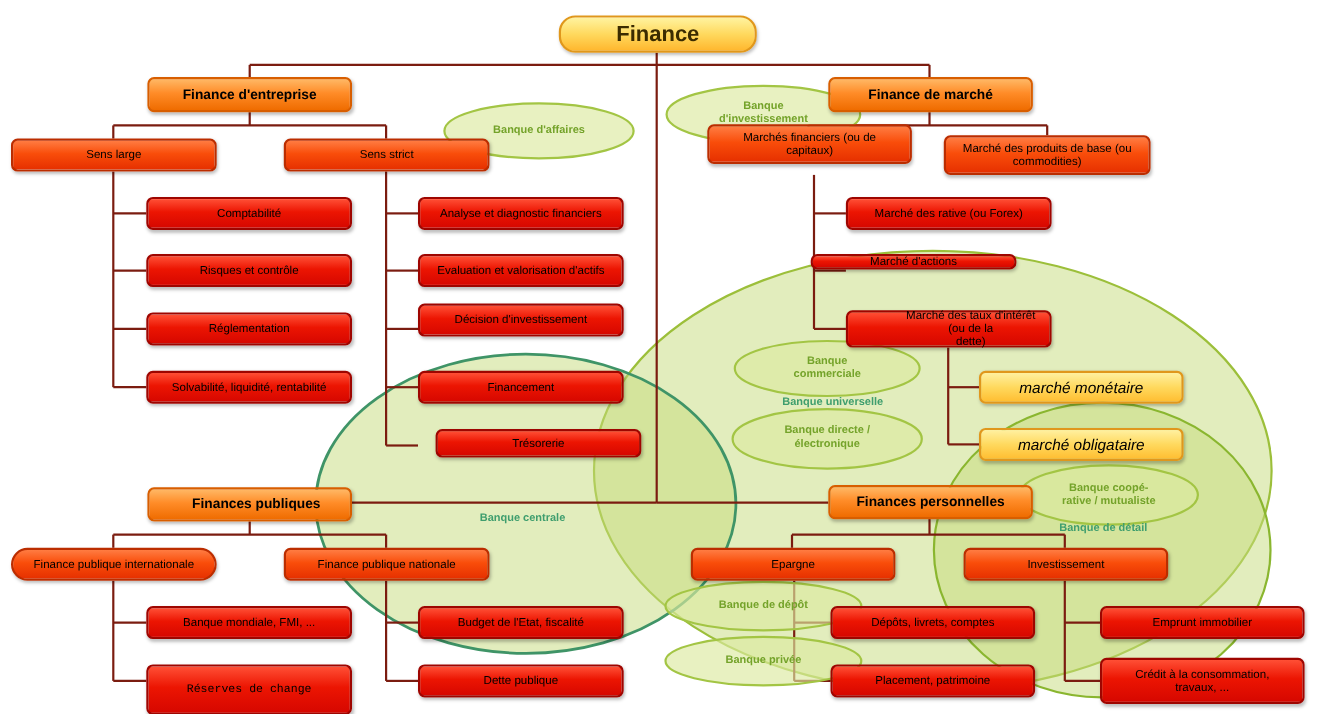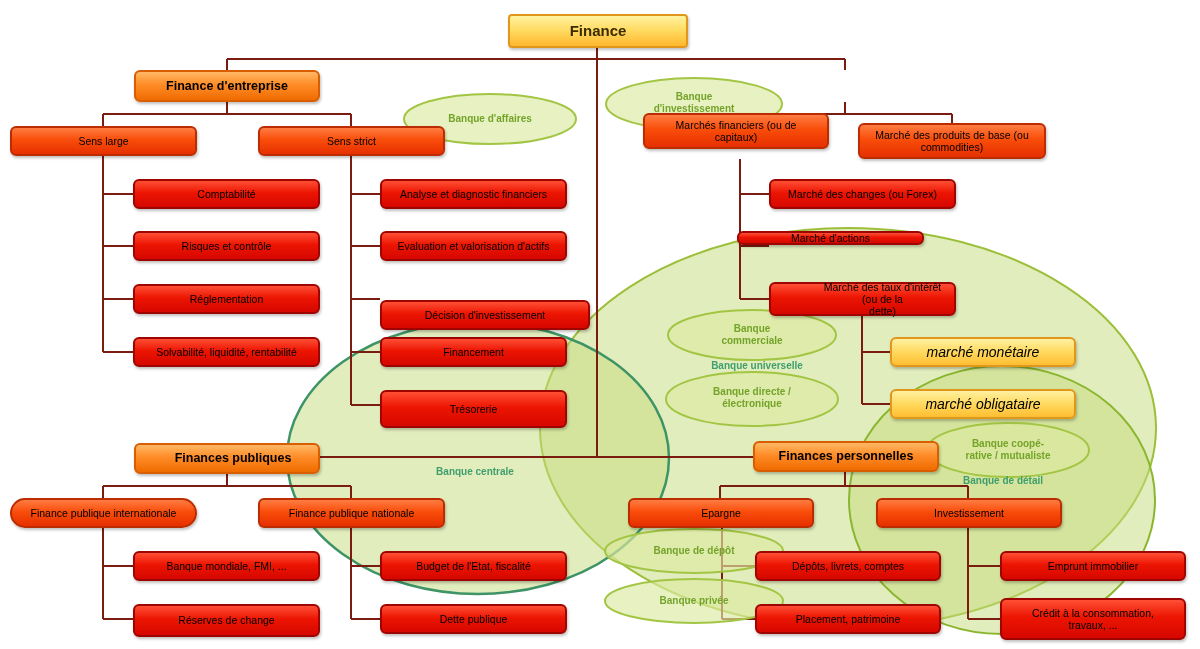--- a/index.html
+++ b/index.html
@@ -12,22 +12,22 @@
   #nodes,#labels{position:absolute;left:0;top:0;width:1200px;height:649px;pointer-events:none;}
   .node{
     position:absolute;display:flex;align-items:center;justify-content:center;
     text-align:center;box-sizing:border-box;border-radius:6px;
     white-space:pre-line;color:#000;line-height:1.15;
     box-shadow:1px 2px 3px rgba(0,0,0,0.25);
     padding:1px 4px;
   }
   .node.root{
     background:linear-gradient(180deg,#fff3a0 0%,#ffd95e 50%,#ffb72e 100%);
-    border:2px solid #e0971c;font-weight:bold;font-size:15px;color:#3b2b00;
-    border-radius:4px;
+    border:2px solid #e0971c;font-weight:bold;font-size:20px;color:#3b2b00;
+    border-radius:15px;
   }
   .node.cat{
     background:linear-gradient(180deg,#ffb865 0%,#ff8c28 45%,#ef6c00 100%);
     border:2px solid #d85e00;font-weight:bold;font-size:12.5px;
   }
   .node.sub{
     background:linear-gradient(180deg,#ff7c42 0%,#f94d0a 45%,#e63000 100%);
     border:2px solid #bb2d00;font-size:10.5px;
   }
   .node.leaf{
@@ -108,49 +108,50 @@
       <ellipse cx="694" cy="104" rx="88" ry="26" fill="rgba(219,233,160,0.65)" stroke="#a3c544" stroke-width="2"></ellipse>
       <ellipse cx="752" cy="335" rx="84" ry="25" fill="rgba(219,233,160,0.65)" stroke="#a3c544" stroke-width="2"></ellipse>
       <ellipse cx="752" cy="399" rx="86" ry="27" fill="rgba(219,233,160,0.65)" stroke="#a3c544" stroke-width="2"></ellipse>
       <ellipse cx="1008" cy="450" rx="81" ry="27" fill="rgba(219,233,160,0.65)" stroke="#a3c544" stroke-width="2"></ellipse>
       <ellipse cx="694" cy="551" rx="89" ry="22" fill="rgba(219,233,160,0.65)" stroke="#a3c544" stroke-width="2"></ellipse>
       <ellipse cx="694" cy="601" rx="89" ry="22" fill="rgba(219,233,160,0.65)" stroke="#a3c544" stroke-width="2"></ellipse>
     </svg>
   <div id="nodes">
       <div class="node root" style="left: 508px; top: 14px; width: 180px; height: 34px;">Finance</div>
       <div class="node cat" style="left: 134px; top: 70px; width: 186px; height: 32px;">Finance d'entreprise</div>
+      <div class="node cat" style="left: 753px; top: 70px; width: 186px; height: 32px;">Finance de marché</div>
       <div class="node sub" style="left: 10px; top: 126px; width: 187px; height: 30px;">Sens large</div>
       <div class="node sub" style="left: 258px; top: 126px; width: 187px; height: 30px;">Sens strict</div>
       <div class="node sub" style="left: 643px; top: 113px; width: 186px; height: 36px;">Marchés financiers (ou de
 capitaux)</div>
       <div class="node sub" style="left: 858px; top: 123px; width: 188px; height: 36px;">Marché des produits de base (ou
 commodities)</div>
       <div class="node leaf" style="left: 133px; top: 179px; width: 187px; height: 30px;">Comptabilité</div>
       <div class="node leaf" style="left: 133px; top: 231px; width: 187px; height: 30px;">Risques et contrôle</div>
       <div class="node leaf" style="left: 133px; top: 284px; width: 187px; height: 30px;">Réglementation</div>
       <div class="node leaf" style="left: 133px; top: 337px; width: 187px; height: 30px;">Solvabilité, liquidité, rentabilité</div>
       <div class="node leaf" style="left: 380px; top: 179px; width: 187px; height: 30px;">Analyse et diagnostic financiers</div>
       <div class="node leaf" style="left: 380px; top: 231px; width: 187px; height: 30px;">Evaluation et valorisation d'actifs</div>
-      <div class="node leaf" style="left: 380px; top: 300px; width: 210px; height: 30px;">Décision d'investissement</div>
+      <div class="node leaf" style="left: 380px; top: 276px; width: 187px; height: 30px;">Décision d'investissement</div>
       <div class="node leaf" style="left: 380px; top: 337px; width: 187px; height: 30px;">Financement</div>
-      <div class="node leaf" style="left: 380px; top: 390px; width: 187px; height: 38px;">Trésorerie</div>
-      <div class="node leaf" style="left: 769px; top: 179px; width: 187px; height: 30px;">Marché des changes (ou Forex)</div>
+      <div class="node leaf" style="left: 396px; top: 390px; width: 187px; height: 26px;">Trésorerie</div>
+      <div class="node leaf" style="left: 769px; top: 179px; width: 187px; height: 30px;">Marché des rative (ou Forex)</div>
       <div class="node leaf" style="left: 737px; top: 231px; width: 187px; height: 14px;">Marché d'actions</div>
       <div class="node leaf" style="left: 769px; top: 282px; width: 187px; height: 34px; padding-left: 44px;">Marché des taux d'intérêt (ou de la
 dette)</div>
       <div class="node yellow" style="left: 890px; top: 337px; width: 186px; height: 30px;">marché monétaire</div>
       <div class="node yellow" style="left: 890px; top: 389px; width: 186px; height: 30px;">marché obligataire</div>
       <div class="node cat" style="left: 134px; top: 443px; width: 186px; height: 31px; padding-left: 16px;">Finances publiques</div>
       <div class="node cat" style="left: 753px; top: 441px; width: 186px; height: 31px;">Finances personnelles</div>
       <div class="node sub" style="left: 10px; top: 498px; width: 187px; height: 30px; border-radius: 15px;">Finance publique internationale</div>
       <div class="node sub" style="left: 258px; top: 498px; width: 187px; height: 30px; text-align: center;">Finance publique nationale</div>
       <div class="node sub" style="left: 628px; top: 498px; width: 186px; height: 30px;">Epargne</div>
       <div class="node sub" style="left: 876px; top: 498px; width: 186px; height: 30px;">Investissement</div>
       <div class="node leaf" style="left: 133px; top: 551px; width: 187px; height: 30px;">Banque mondiale, FMI, ...</div>
-      <div class="node leaf" style="left: 133px; top: 604px; width: 187px; height: 33px;">Réserves de change</div>
+      <div class="node leaf" style="left: 133px; top: 604px; width: 187px; height: 46px; font-family: Liberation Mono, monospace;">Réserves de change</div>
       <div class="node leaf" style="left: 380px; top: 551px; width: 187px; height: 30px;">Budget de l'Etat, fiscalité</div>
       <div class="node leaf" style="left: 380px; top: 604px; width: 187px; height: 30px;">Dette publique</div>
       <div class="node leaf" style="left: 755px; top: 551px; width: 186px; height: 30px;">Dépôts, livrets, comptes</div>
       <div class="node leaf" style="left: 755px; top: 604px; width: 186px; height: 30px;">Placement, patrimoine</div>
       <div class="node leaf" style="left: 1000px; top: 551px; width: 186px; height: 30px;">Emprunt immobilier</div>
       <div class="node leaf" style="left: 1000px; top: 598px; width: 186px; height: 42px;">Crédit à la consommation,
 travaux, ...</div>
     </div>
   <div id="labels">
       <div class="glabel" style="left: 490px; top: 119px; color: rgb(116, 163, 42);">Banque d'affaires</div>

